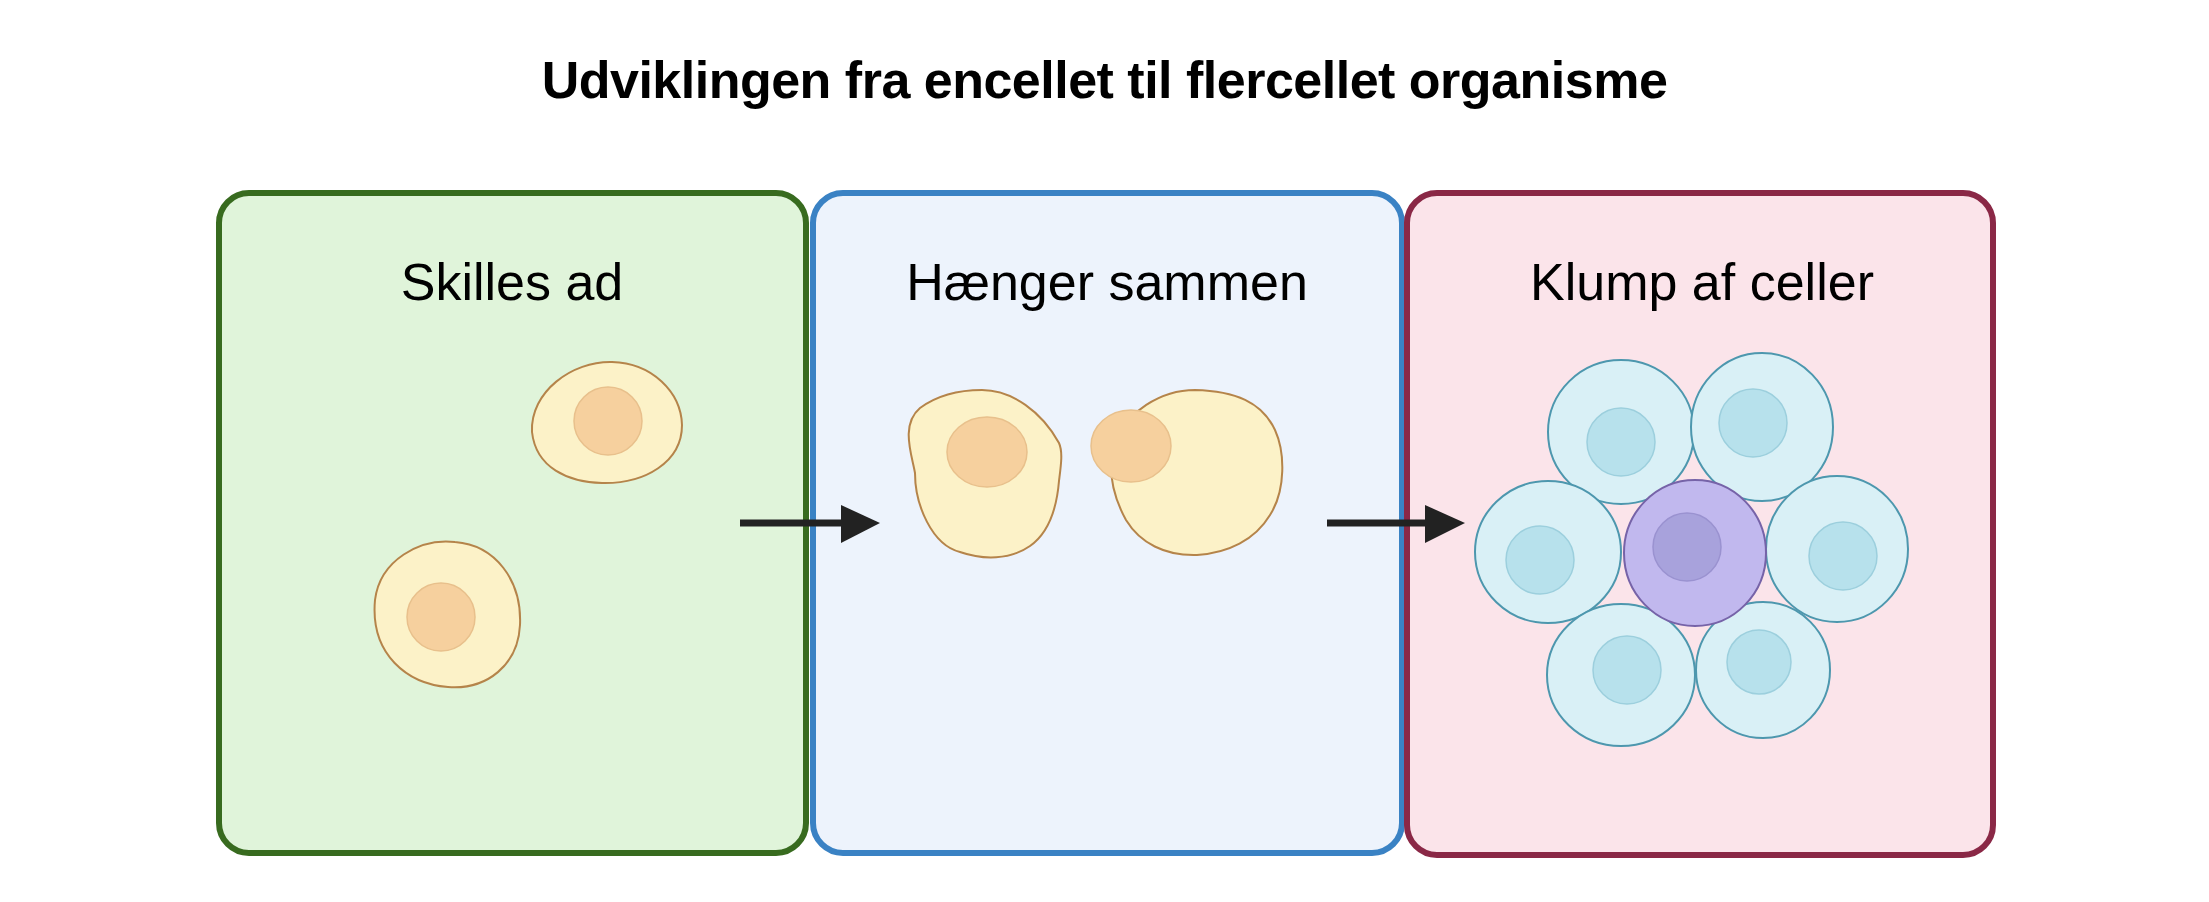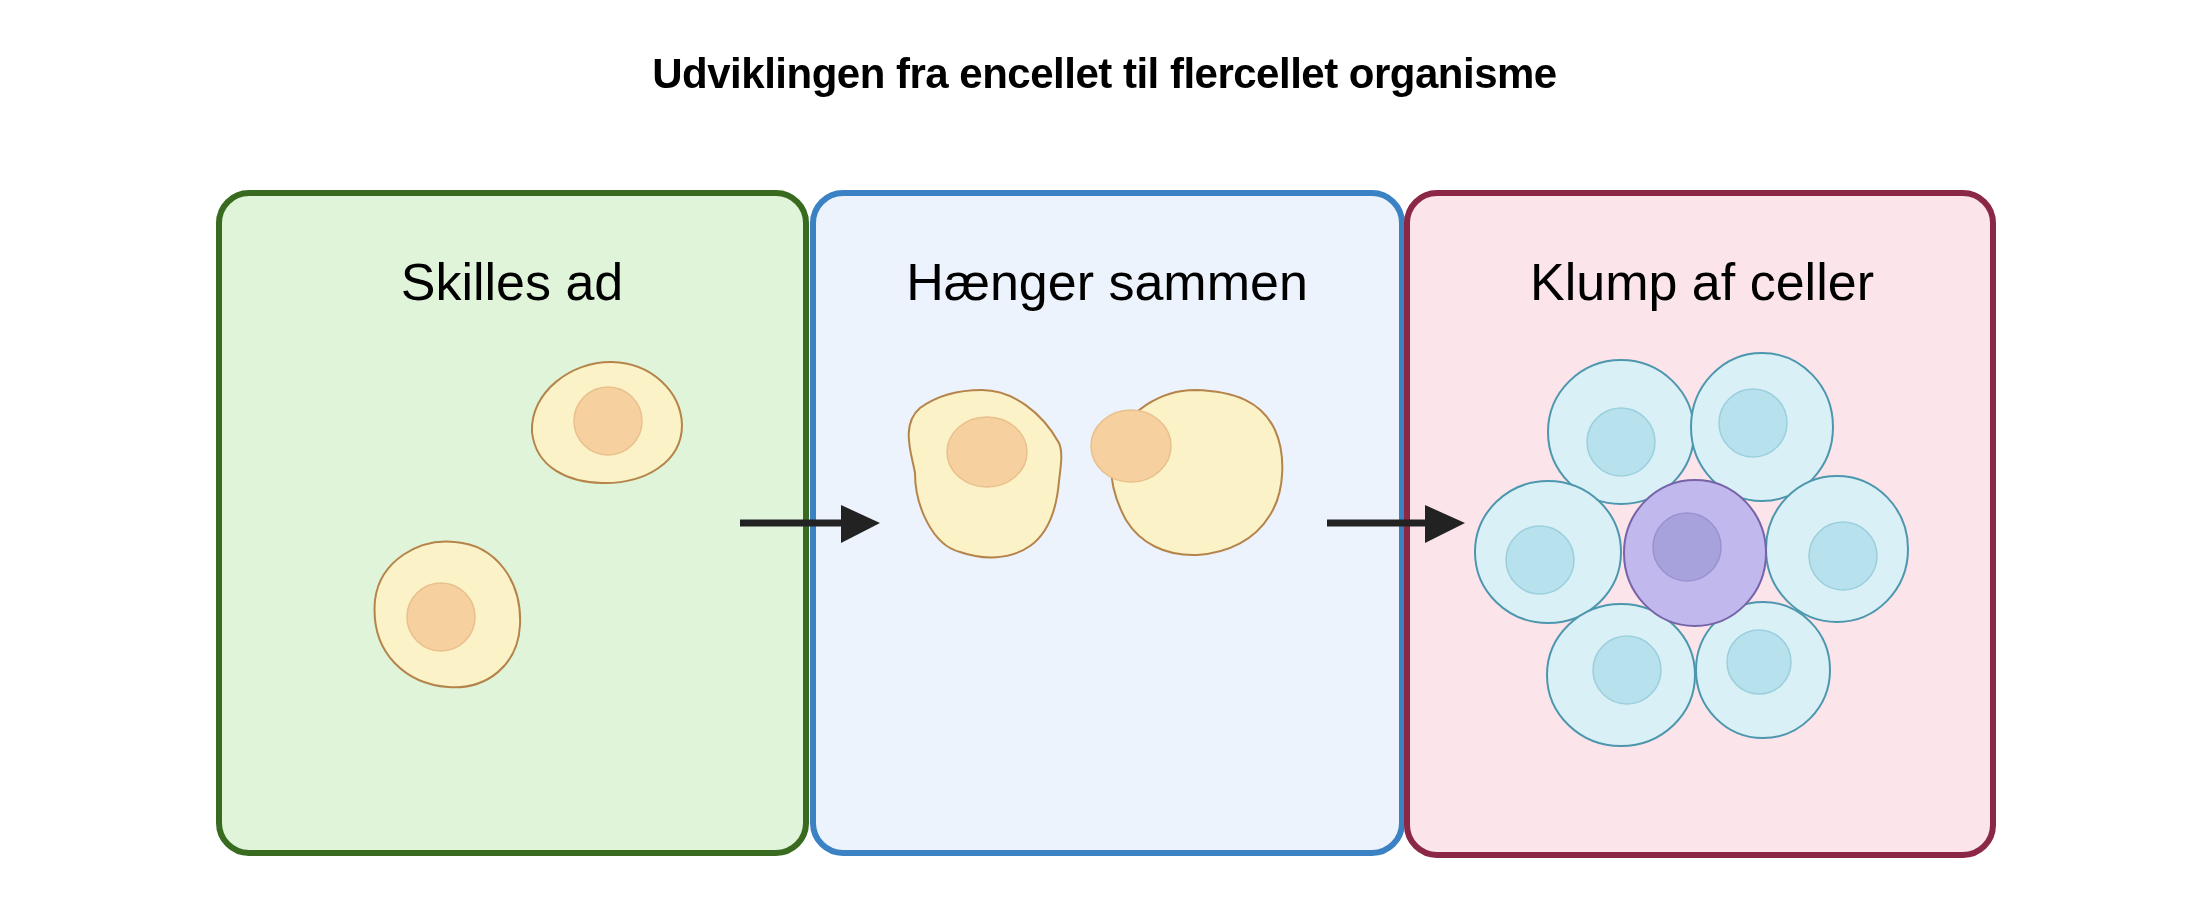--- a/index.html
+++ b/index.html
@@ -1,19 +1,19 @@
 <!DOCTYPE html>
 <html><head>
   <meta charset="utf-8">
   <style>
     html, body { margin: 0; padding: 0; background: #ffffff; }
     body { width: 2209px; height: 902px; position: relative; overflow: hidden;
            font-family: "Liberation Sans", "DejaVu Sans", sans-serif; }
     .title { position: absolute; left: 0; width: 2209px; top: 50px; text-align: center;
-             font-weight: bold; font-size: 42px; color: #000; letter-spacing: -0.5px; }
+             font-weight: bold; font-size: 52px; color: #000; letter-spacing: -0.5px; }
     svg.stage { position: absolute; left: 0; top: 0; }
     .panel-label { font-family: "Liberation Sans", "DejaVu Sans", sans-serif; font-size: 52px; fill: #000; }
   </style>
 </head>
 <body>
 
 <div class="title">Udviklingen fra encellet til flercellet organisme</div>
 
 <svg class="stage" width="2209" height="902" viewBox="0 0 2209 902">
 

